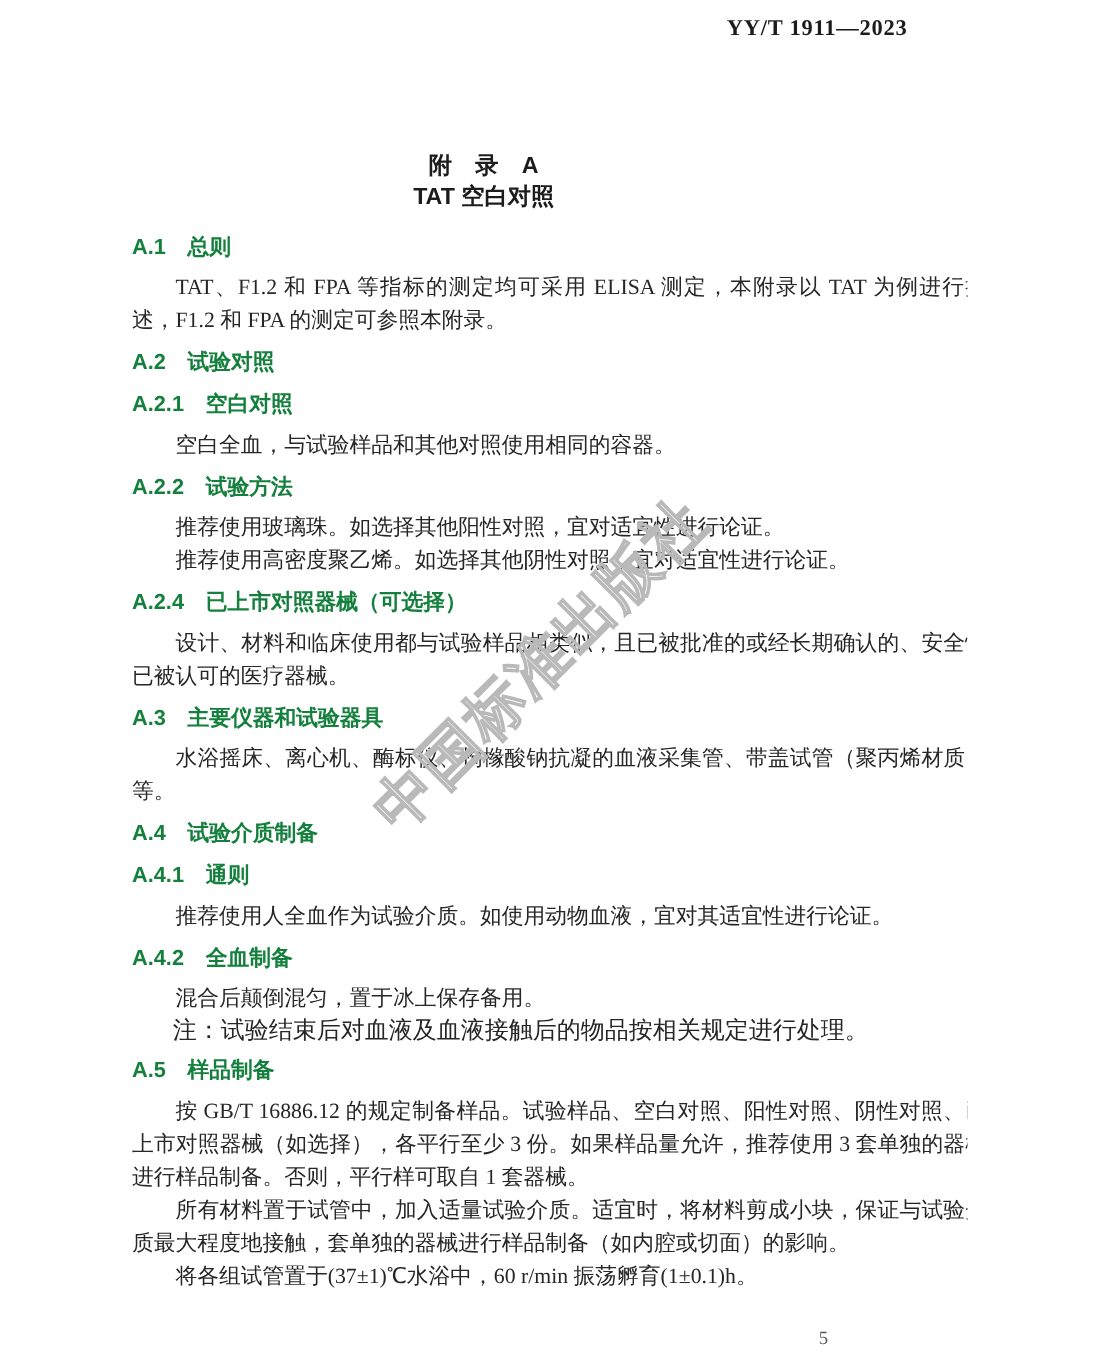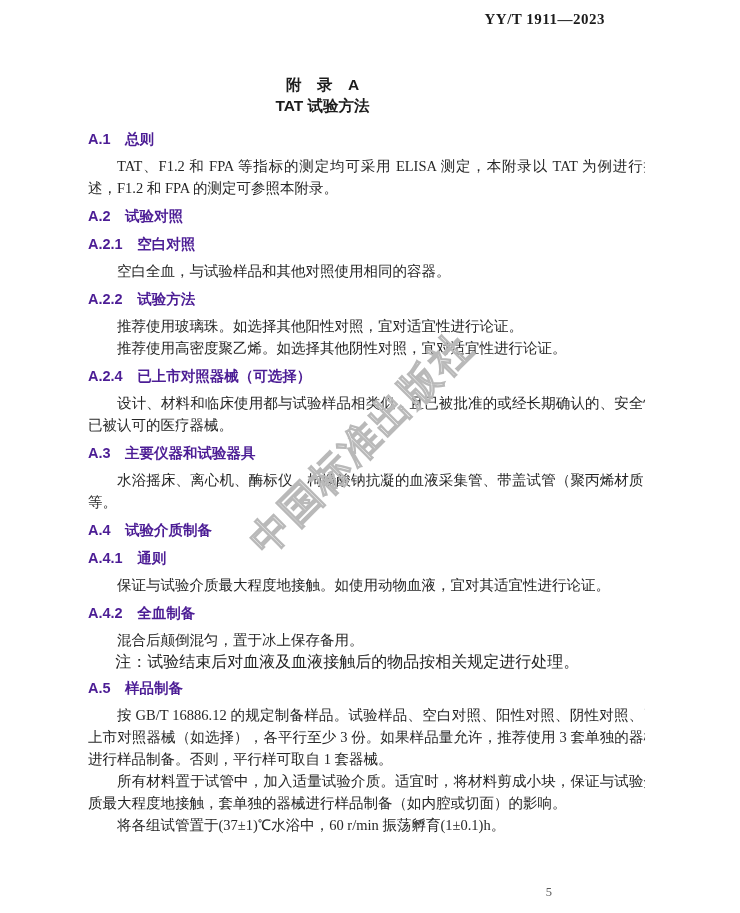--- a/index.html
+++ b/index.html
@@ -24,34 +24,35 @@
     color: #1c1c1c;
   }
   .title-block {
     padding-top: 74px;
     text-align: center;
     font-family: "Liberation Sans", sans-serif;
     font-weight: bold;
     font-size: 15.5px;
     line-height: 21px;
     color: #1c1c1c;
+    margin-top: 26px;
   }
   .content {
     width: 570px;
     margin: 12px 82px 0 88px;
     font-size: 14.5px;
     line-height: 22px;
     text-align: justify;
     color: #262626;
   }
   .h2 {
     font-family: "Liberation Sans", sans-serif;
     font-weight: bold;
     font-size: 14.5px;
-    color: #4c1d95;
+    color: #15803d;
     margin: 6px 0 5px 0;
     text-align: left;
   }
   .p { margin: 0; text-indent: 2em; }
   .note {
     margin: 2px 0 0 1.7em;
     font-size: 16px;
     line-height: 18px;
     text-indent: 0;
   }
@@ -88,39 +89,39 @@
 </style>
 </head>
 <body>
 
 <div class="page">
 
   <div class="doc-header">YY/T 1911—2023</div>
 
   <div class="title-block">
     <div>附　录　A</div>
-    <div>TAT 试验方法</div>
+    <div>TAT 空白对照</div>
   </div>
 
   <div class="content">
     <div class="h2">A.1　总则</div>
     <div class="p">TAT、F1.2 和 FPA 等指标的测定均可采用 ELISA 测定，本附录以 TAT 为例进行描述，F1.2 和 FPA 的测定可参照本附录。</div>
     <div class="h2">A.2　试验对照</div>
     <div class="h2">A.2.1　空白对照</div>
     <div class="p">空白全血，与试验样品和其他对照使用相同的容器。</div>
     <div class="h2">A.2.2　试验方法</div>
     <div class="p">推荐使用玻璃珠。如选择其他阳性对照，宜对适宜性进行论证。</div>
     <div class="p">推荐使用高密度聚乙烯。如选择其他阴性对照，宜对适宜性进行论证。</div>
     <div class="h2">A.2.4　已上市对照器械（可选择）</div>
     <div class="p">设计、材料和临床使用都与试验样品相类似，且已被批准的或经长期确认的、安全性已被认可的医疗器械。</div>
     <div class="h2">A.3　主要仪器和试验器具</div>
     <div class="p">水浴摇床、离心机、酶标仪、枸橼酸钠抗凝的血液采集管、带盖试管（聚丙烯材质）等。</div>
     <div class="h2">A.4　试验介质制备</div>
     <div class="h2">A.4.1　通则</div>
-    <div class="p">保证与试验介质最大程度地接触。如使用动物血液，宜对其适宜性进行论证。</div>
+    <div class="p">推荐使用人全血作为试验介质。如使用动物血液，宜对其适宜性进行论证。</div>
     <div class="h2">A.4.2　全血制备</div>
     <div class="p">混合后颠倒混匀，置于冰上保存备用。</div>
     <div class="note">注：试验结束后对血液及血液接触后的物品按相关规定进行处理。</div>
     <div class="h2">A.5　样品制备</div>
     <div class="p">按 GB/T 16886.12 的规定制备样品。试验样品、空白对照、阳性对照、阴性对照、已上市对照器械（如选择），各平行至少 3 份。如果样品量允许，推荐使用 3 套单独的器械进行样品制备。否则，平行样可取自 1 套器械。</div>
     <div class="p">所有材料置于试管中，加入适量试验介质。适宜时，将材料剪成小块，保证与试验介质最大程度地接触，套单独的器械进行样品制备（如内腔或切面）的影响。</div>
     <div class="p">将各组试管置于(37±1)℃水浴中，60 r/min 振荡孵育(1±0.1)h。</div>
   </div>
 
   <div class="watermark">中国标准出版社</div>

